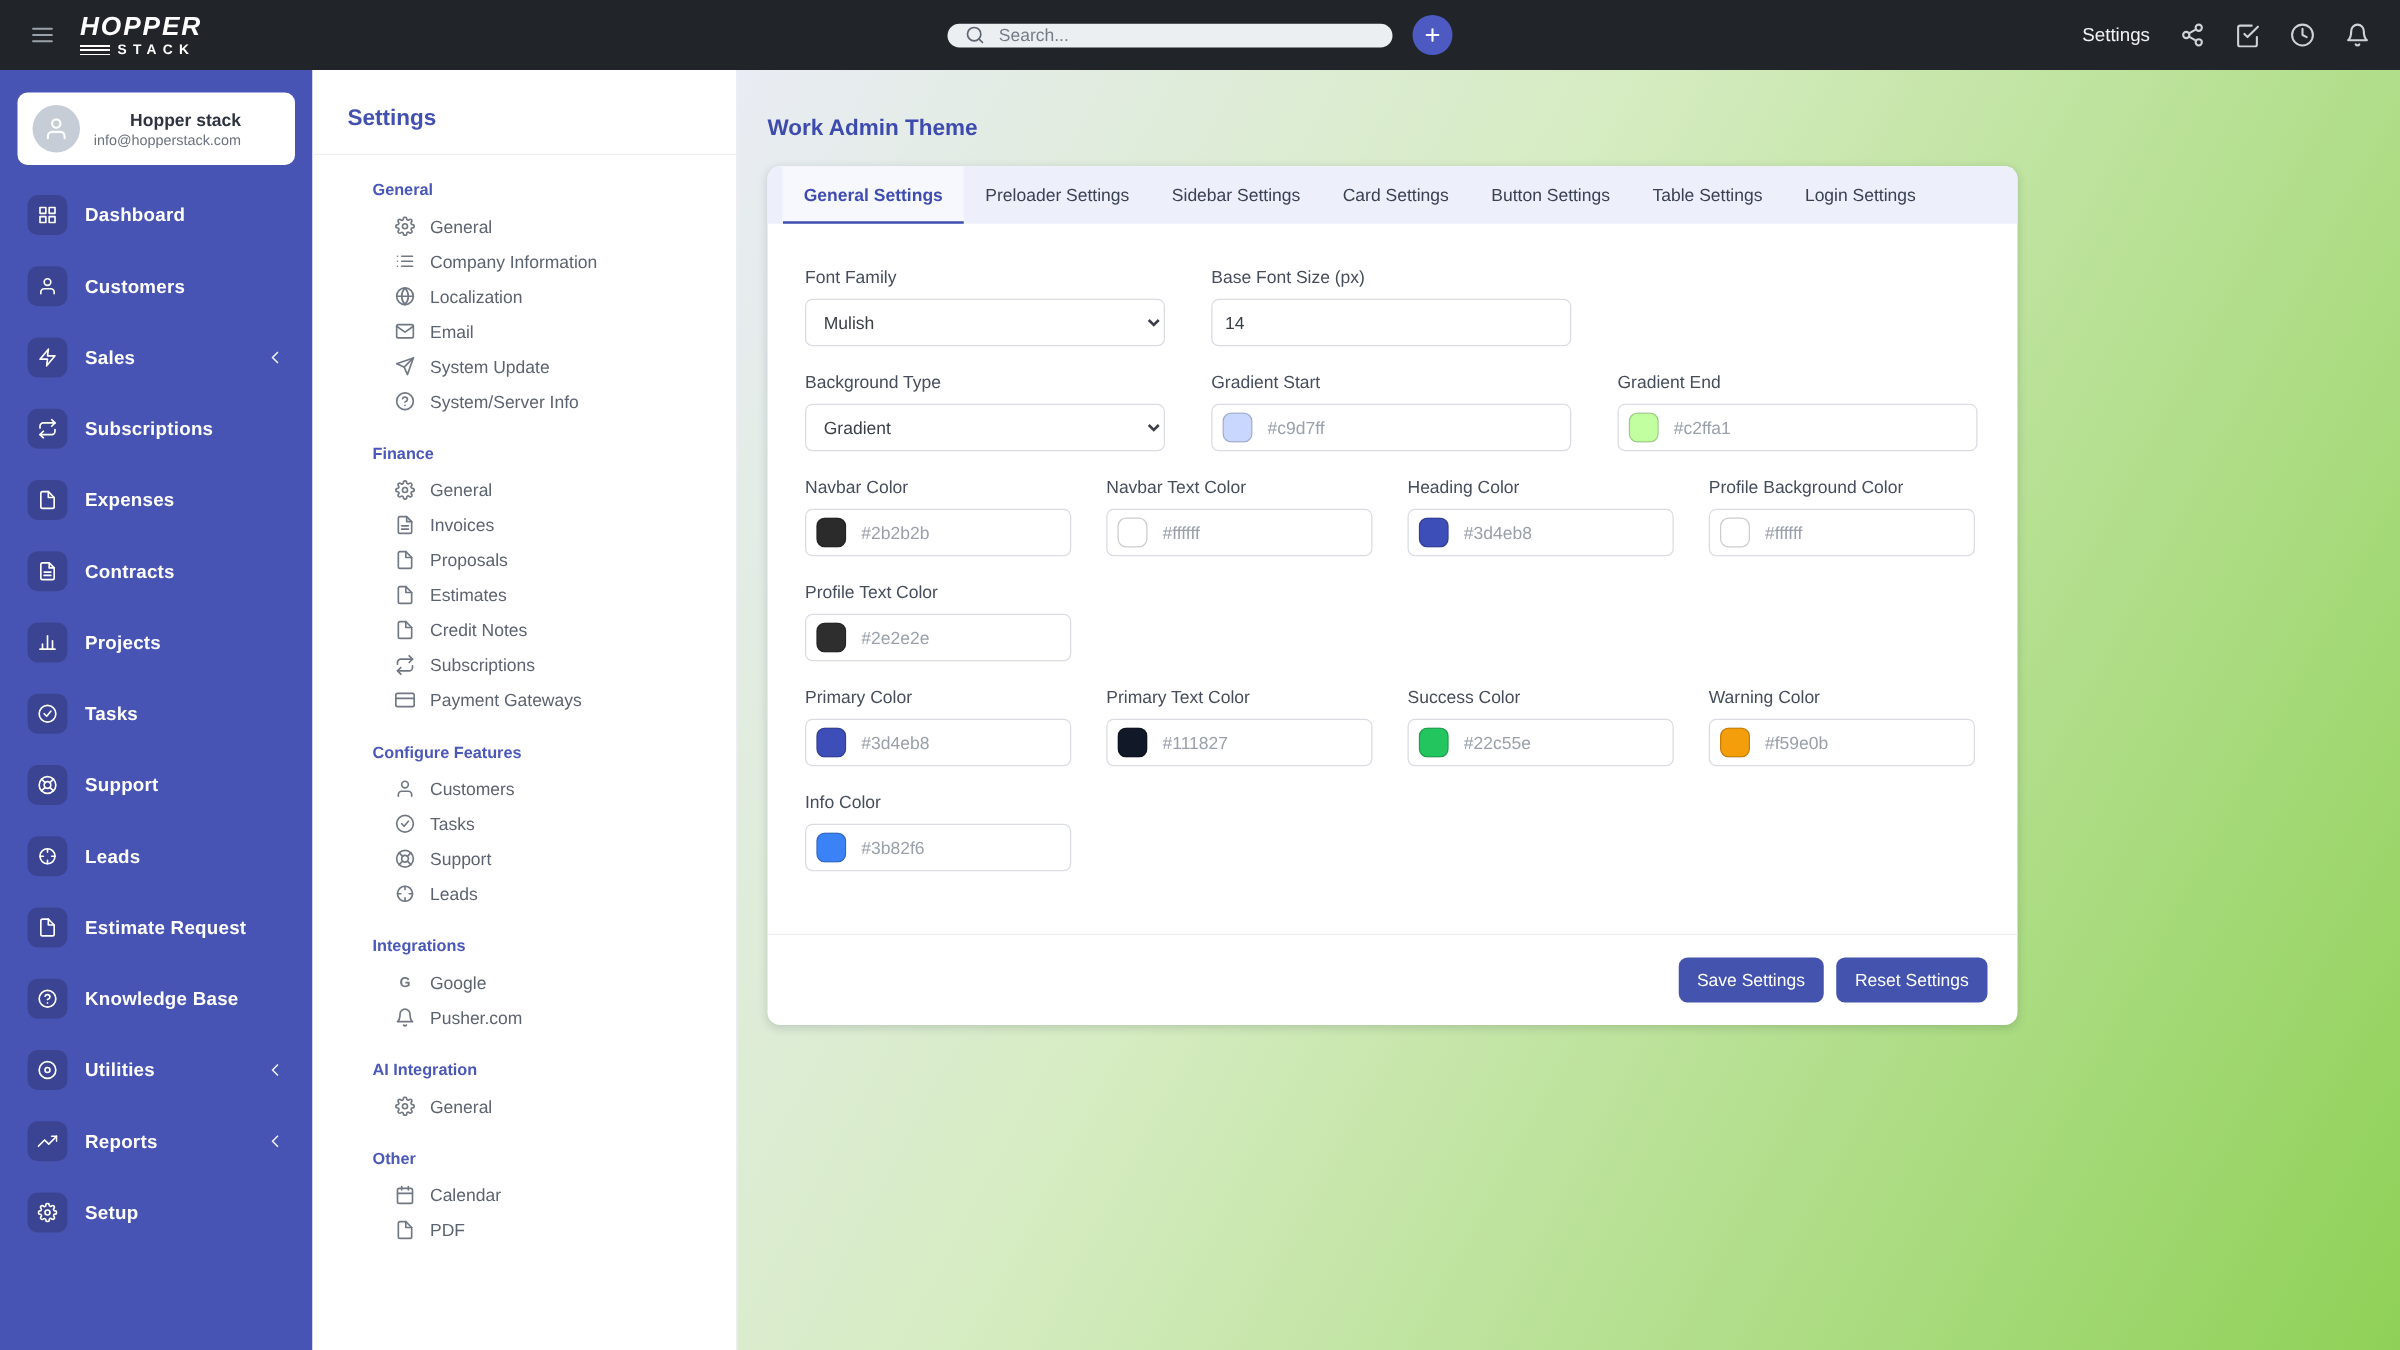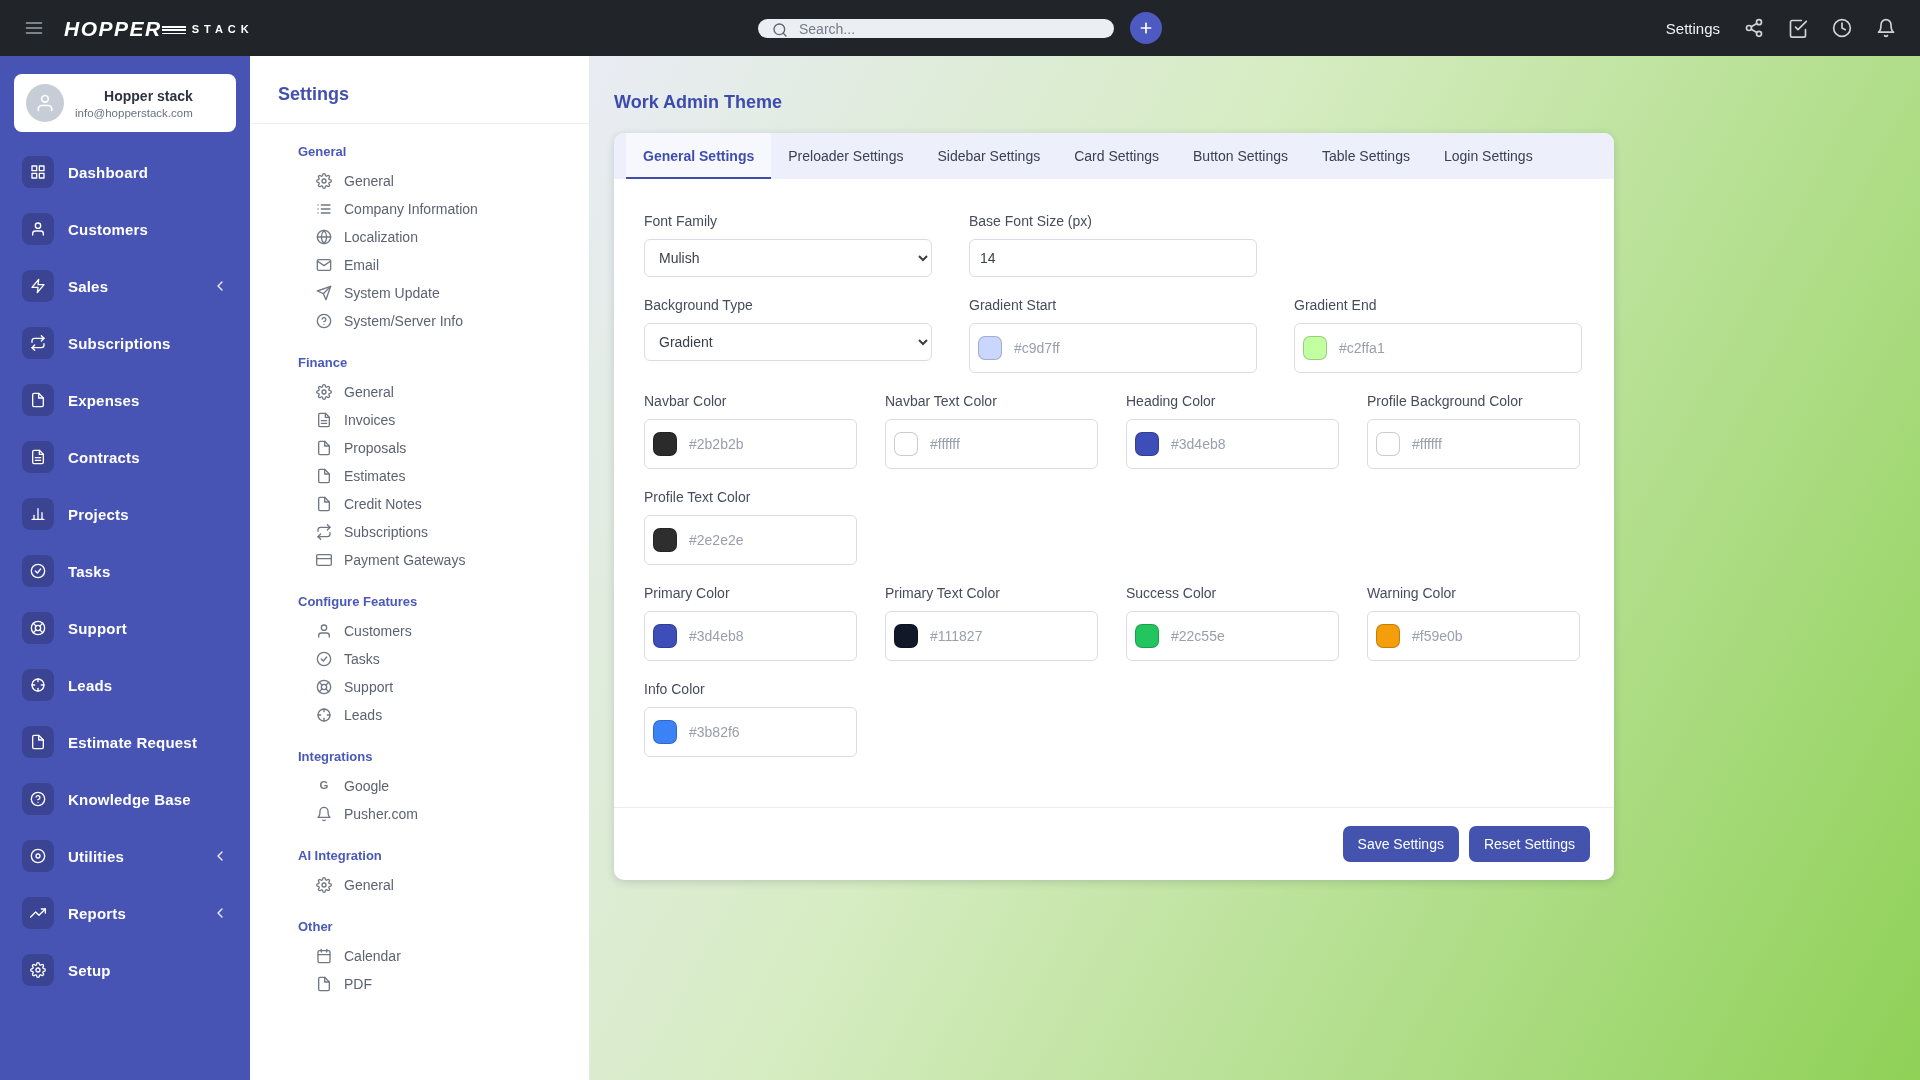--- a/index.html
+++ b/index.html
@@ -10,27 +10,27 @@
     background:#fff; font-size:14px;
   }
   .icn { fill:none; stroke:currentColor; stroke-width:2; stroke-linecap:round; stroke-linejoin:round; width:18px; height:18px; display:block; }
 
   
   .topbar { height:56px; background:#212529; display:flex; align-items:center; padding:0 24px; }
   .tb-left { display:flex; align-items:center; gap:20px; width:300px; flex-shrink:0; }
   .icon-btn { background:none; border:none; padding:0; color:#ced3d9; cursor:pointer; display:flex; }
   .icon-btn .icn { width:20px; height:20px; }
   .hamburger { color:#9aa3ab; }
-  .logo { display:flex; line-height:1; color:#fff; }
+  .logo { display:flex; flex-direction:column; line-height:1; color:#fff; }
   .logo-top { font-size:21px; font-weight:800; font-style:italic; letter-spacing:1.5px; }
   .logo-bottom { font-size:11px; font-weight:700; letter-spacing:5px; margin-top:3px; display:flex; align-items:center; gap:6px; }
   .logo-bottom::before { content:""; display:inline-block; width:24px; height:8px;
     background:repeating-linear-gradient(to bottom,#fff 0 1.6px,transparent 1.6px 3.4px); }
   .tb-center { flex:1; display:flex; align-items:center; justify-content:center; gap:16px; }
-  .searchbar { width:356px; height:19px; background:#eceff2; border-radius:17px; display:flex; align-items:flex-end; padding:0 14px; gap:9px; color:#5b6470; }
+  .searchbar { width:356px; height:19px; background:#eceff2; border-radius:17px; display:flex; align-items:center; padding:0 14px; gap:9px; color:#5b6470; }
   .searchbar .icn { width:16px; height:16px; }
   .searchbar input { border:none; background:transparent; outline:none; flex:1; font-size:14px; color:#333; font-family:inherit; }
   .searchbar input::placeholder { color:#747c87; }
   .add-btn { width:32px; height:32px; border-radius:50%; background:#4c5ac2; border:none; color:#fff; display:flex; align-items:center; justify-content:center; cursor:pointer; }
   .add-btn .icn { width:16px; height:16px; stroke-width:2.5; }
   .tb-right { display:flex; align-items:center; gap:24px; width:300px; flex-shrink:0; justify-content:flex-end; }
   .tb-settings { font-size:15px; color:#f0f2f4; cursor:pointer; }
 
   
   .layout { display:flex; height:1024px; }
@@ -63,21 +63,21 @@
   .card { width:1000px; background:#fff; border-radius:10px; box-shadow:0 2px 8px rgba(20,30,60,.16); }
   .tabs { display:flex; background:#edeffa; border-radius:10px 10px 0 0; padding:0 12px; }
   .tab { padding:15px 17px; font-size:14px; color:#3a4152; cursor:pointer; white-space:nowrap; }
   .tab.active { color:#3f4db1; font-weight:700; box-shadow:inset 0 -2px 0 #3f4db1; background:#f7f8fd; }
   .card-body { padding:34px 30px 30px; }
   .grid3 { display:grid; grid-template-columns:repeat(3,288px); column-gap:37px; margin-bottom:20px; }
   .grid4 { display:grid; grid-template-columns:repeat(4,213px); column-gap:28px; margin-bottom:20px; }
   #form-colors { margin-top:18px; }
   .flabel { display:block; font-size:14px; color:#454d5c; font-weight:500; margin-bottom:10px; }
   .ctl { width:100%; height:38px; border:1px solid #d9dce3; border-radius:6px; background:#fff; font-size:14px; color:#3a3f47; padding:0 10px; font-family:inherit; }
-  .colorfield { display:flex; align-items:center; gap:10px; height:50px; border:1px solid #d9dce3; border-radius:6px; padding:0 8px; background:#fff; }
+  .colorfield { display:flex; align-items:center; gap:10px; height:38px; border:1px solid #d9dce3; border-radius:6px; padding:0 8px; background:#fff; }
   .swatch { width:24px; height:24px; border-radius:7px; border:1px solid rgba(0,0,0,.2); flex-shrink:0; cursor:pointer; }
   .hex { border:none; outline:none; flex:1; min-width:0; font-size:14px; color:#99a0ab; font-family:inherit; background:transparent; }
   .card-footer { border-top:1px solid #eceef3; padding:18px 24px; display:flex; justify-content:flex-end; gap:10px; }
   .btn { background:#4353ae; color:#fff; border:none; border-radius:7px; padding:10px 15px; font-size:14px; font-weight:500; cursor:pointer; font-family:inherit; }
 </style>
 </head>
 <body>
 
 <div class="app">
 

